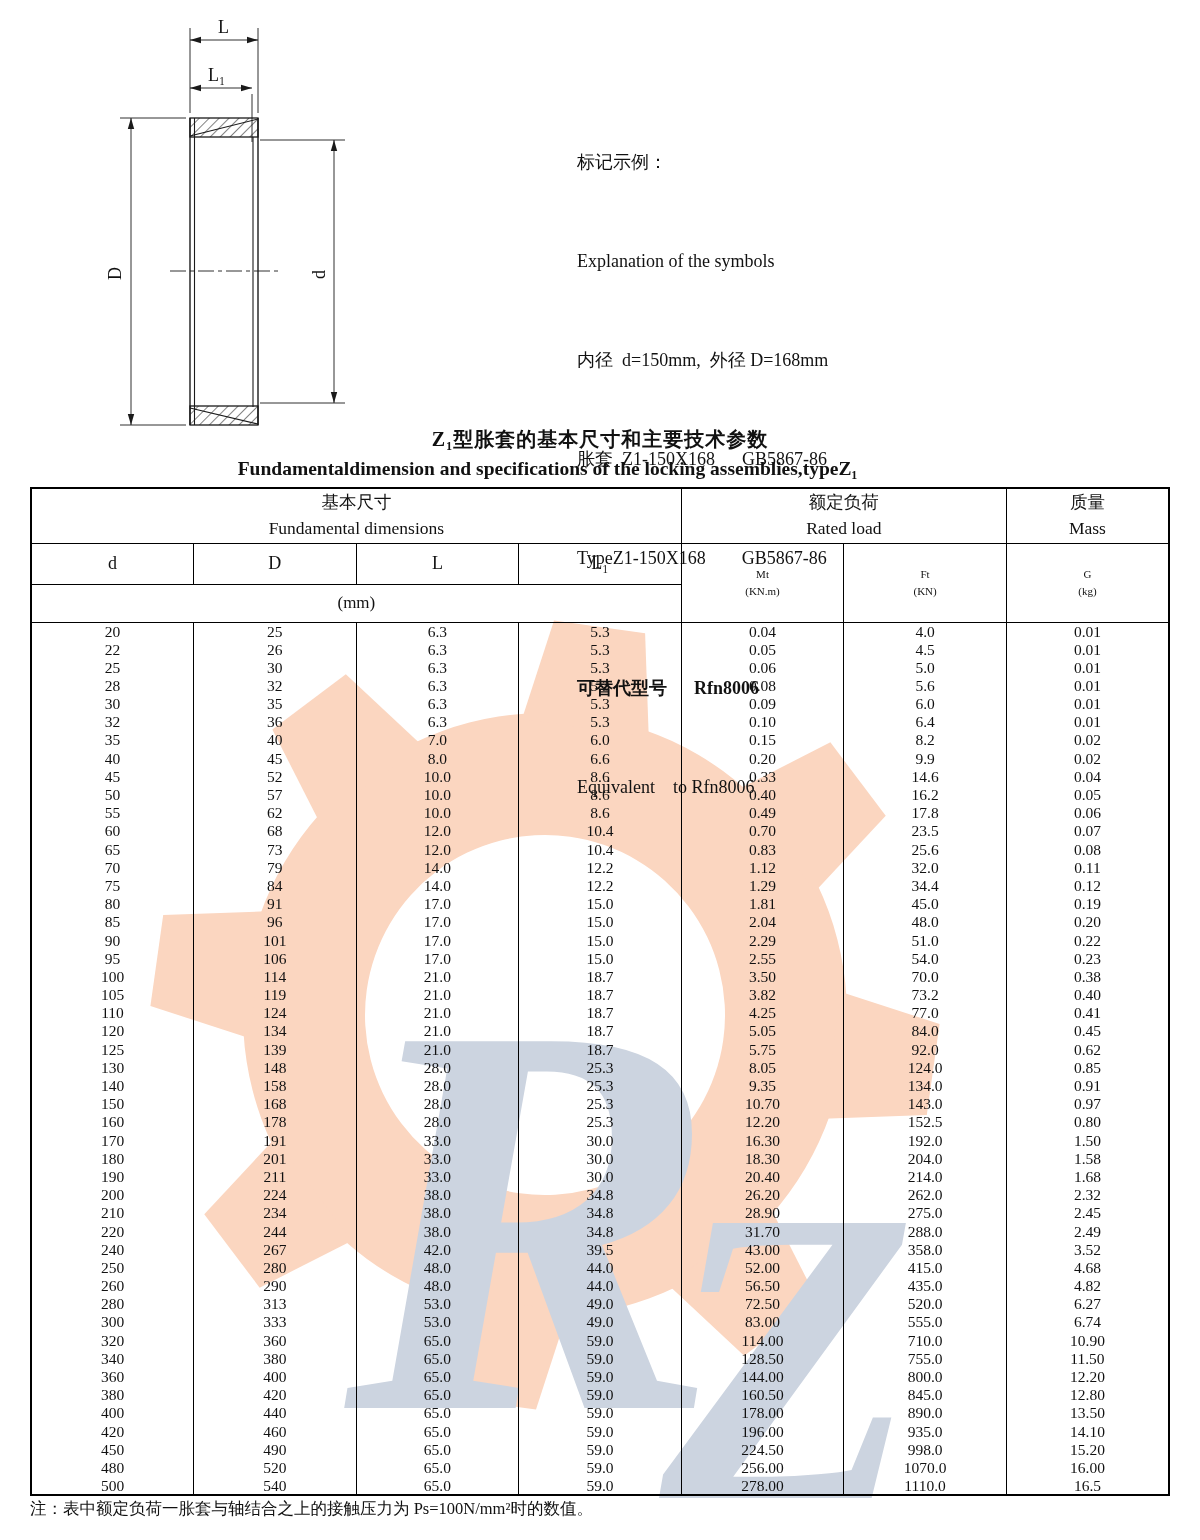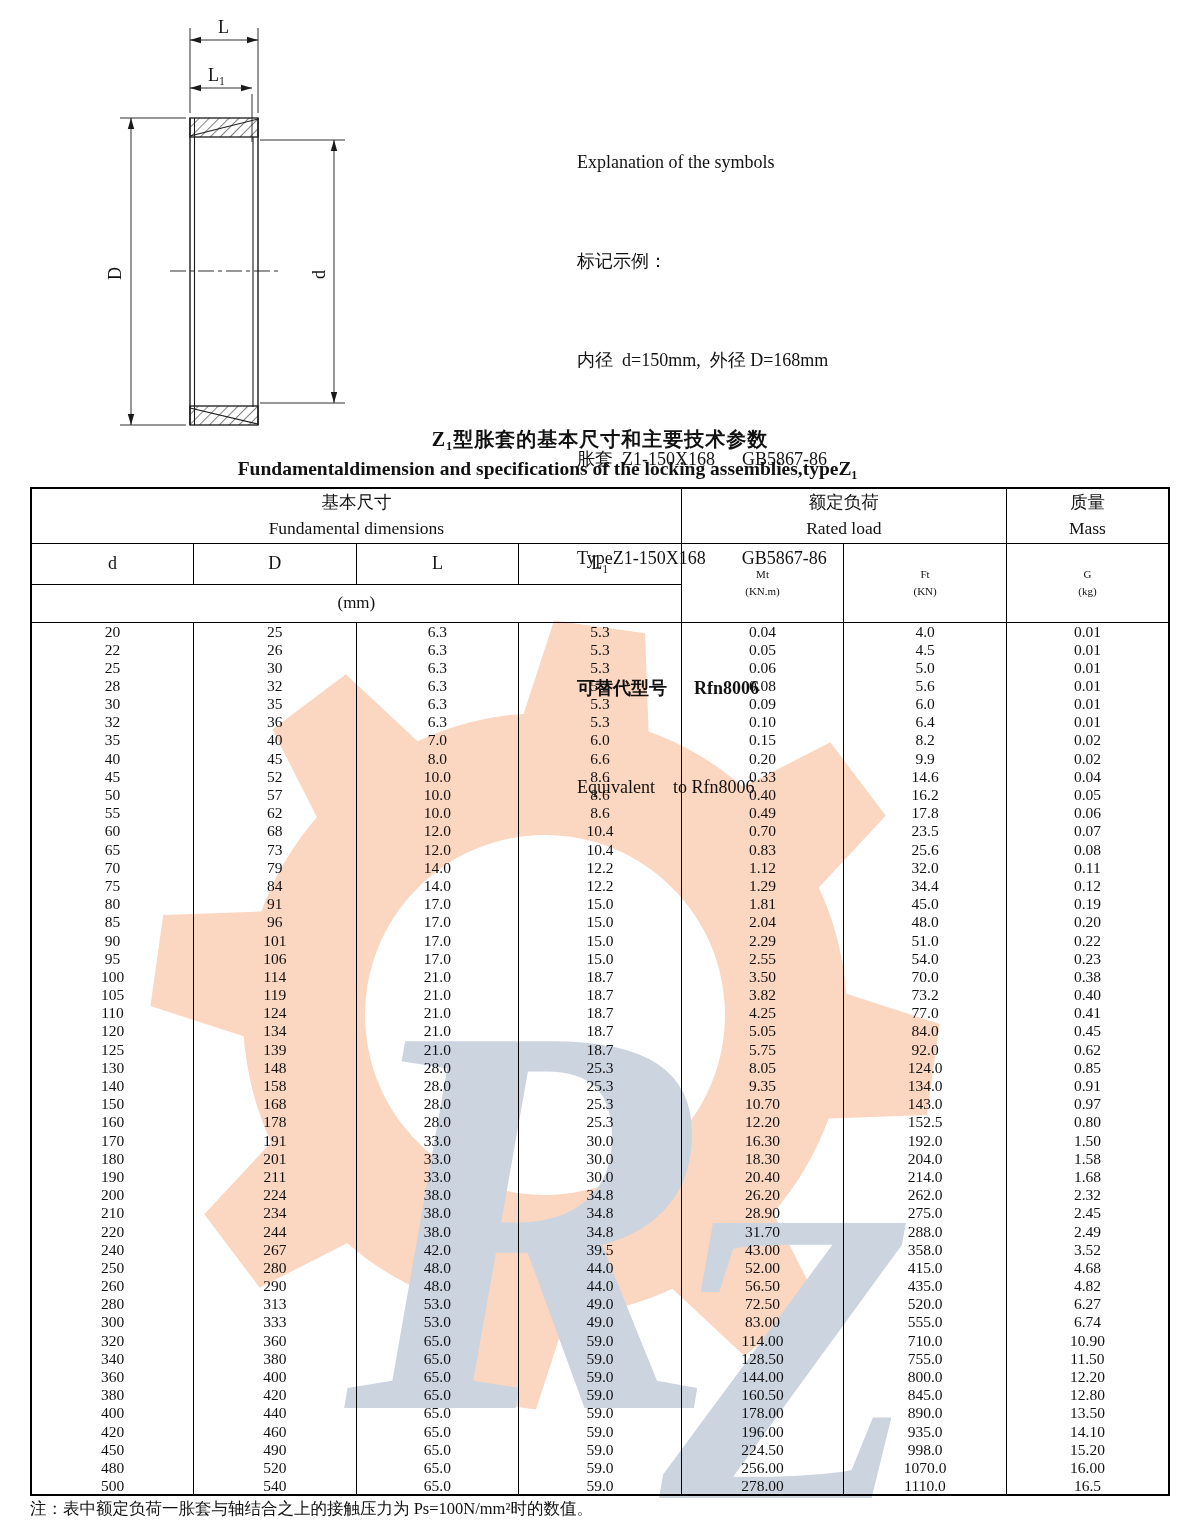--- a/index.html
+++ b/index.html
@@ -112,22 +112,22 @@
 
   <line x1="260" y1="140" x2="345" y2="140" stroke-width="0.9"></line>
   <line x1="260" y1="403" x2="345" y2="403" stroke-width="0.9"></line>
   <line x1="334" y1="140" x2="334" y2="403" stroke-width="0.9"></line>
   <polygon points="334,140 330.8,151 337.2,151" fill="#1a1a1a"></polygon>
   <polygon points="334,403 330.8,392 337.2,392" fill="#1a1a1a"></polygon>
   <text transform="translate(325,279) rotate(-90)">d</text>
 </svg>
 
 <div id="example">
+  <div>标记示例：</div>
   <div>Explanation of the symbols</div>
-  <div>标记示例：</div>
   <div>内径  d=150mm,  外径 D=168mm</div>
   <div>胀套  Z1-150X168      GB5867-86</div>
   <div>TypeZ1-150X168        GB5867-86</div>
   <div class="gap">可替代型号      Rfn8006</div>
   <div>Equivalent    to Rfn8006</div>
 </div>
 
 <div id="title-cn">Z₁型胀套的基本尺寸和主要技术参数</div>
 <div id="title-en">Fundamentaldimension and specifications of the locking assemblies,typeZ₁</div>
 

